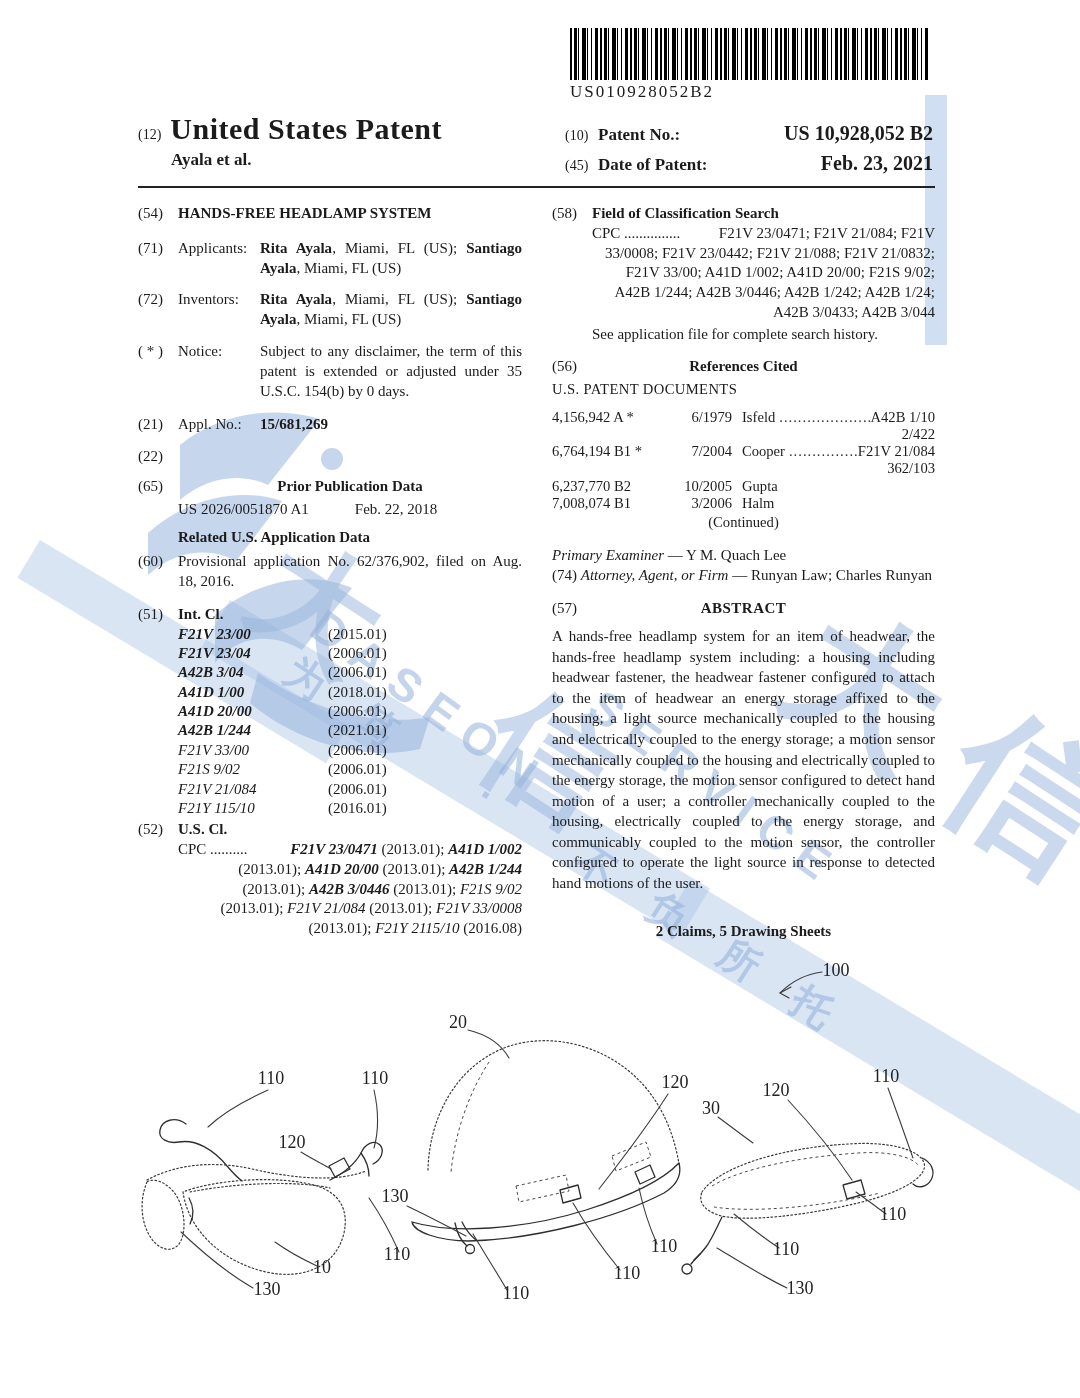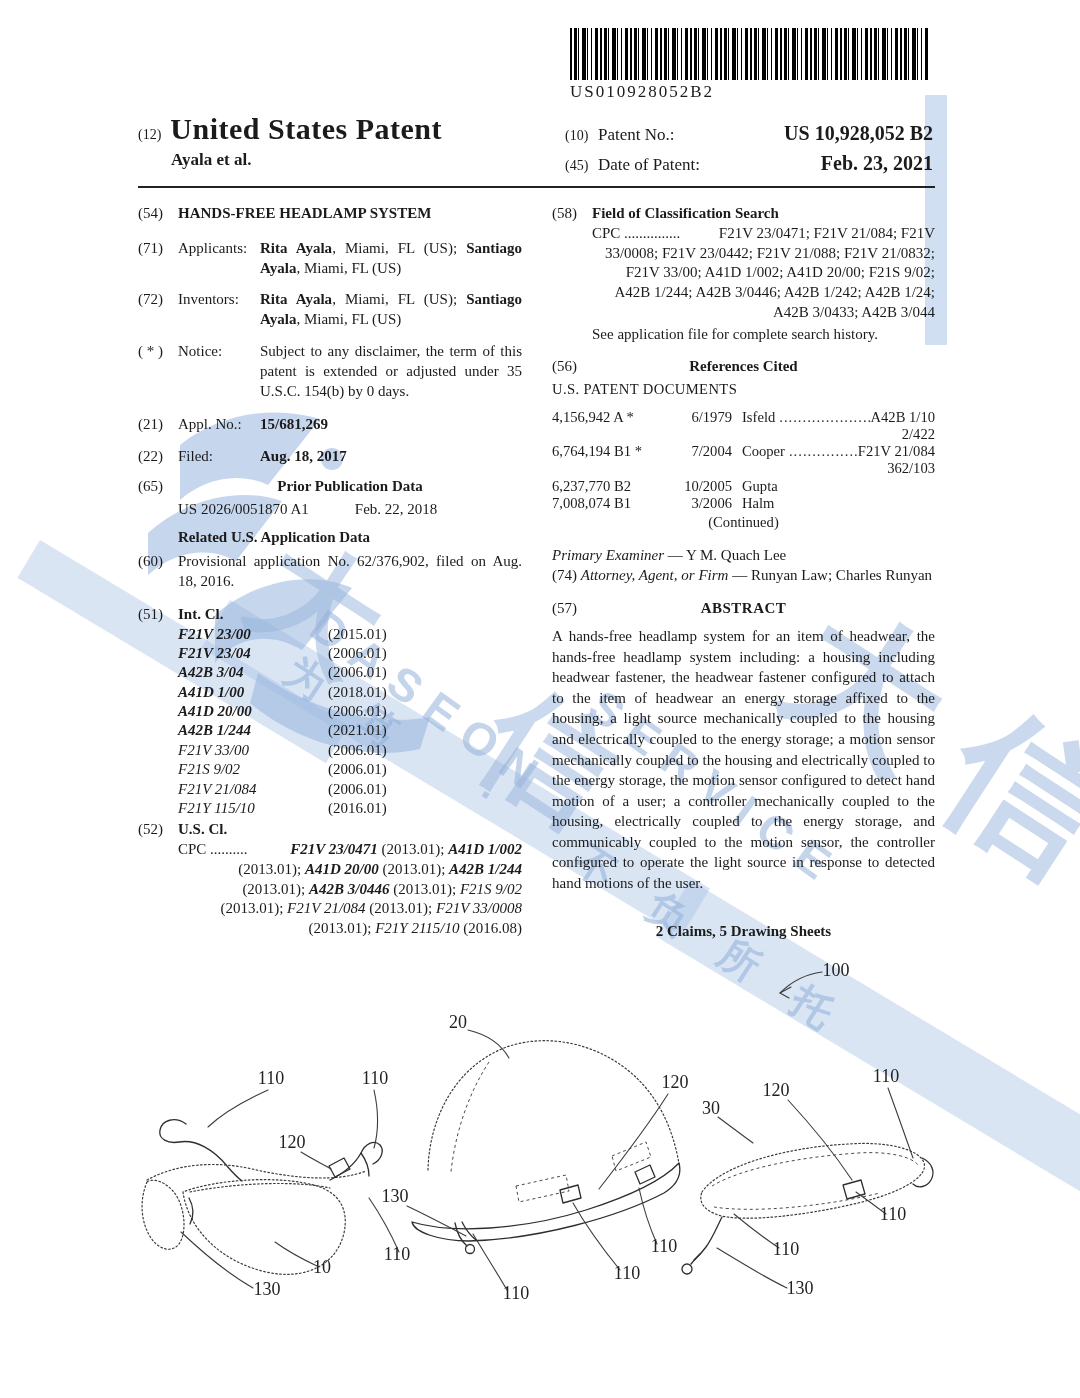--- a/index.html
+++ b/index.html
@@ -19,21 +19,21 @@
       #000 21px 22px,#fff 22px 25px,#000 25px 28px,#fff 28px 30px);}
   .barcode-text{position:absolute;left:570px;top:82px;width:358px;
     font-size:17px;letter-spacing:2px;}
   .hdr-left{position:absolute;left:138px;top:112px;}
   .hdr-kind{display:flex;align-items:baseline;gap:9px;}
   .tag-sm{font-size:14px;}
   .hdr-title{font-size:30px;font-weight:bold;letter-spacing:.5px;}
   .hdr-party{font-size:17px;font-weight:bold;margin:4px 0 0 33px;}
   .hdr-right{position:absolute;left:565px;top:122px;width:368px;}
   .hdr-row{display:grid;grid-template-columns:33px 150px 1fr;align-items:baseline;margin-bottom:7px;}
-  .hdr-label{font-size:17px;font-weight:normal;}
+  .hdr-label{font-size:17px;font-weight:bold;}
   .hdr-value{font-size:20px;font-weight:bold;text-align:right;white-space:nowrap;}
   .rule{position:absolute;left:138px;top:186px;width:797px;border-top:2px solid #222;}
   .col{position:absolute;top:204px;font-size:15px;line-height:1.32;}
   .col-left{left:138px;width:384px;}
   .col-right{left:552px;width:383px;}
   .item{display:grid;grid-template-columns:40px 1fr;margin-bottom:12px;}
   .item .tag{font-size:15px;}
   .fld{display:grid;grid-template-columns:82px 1fr;}
   .b{font-weight:bold;}
   .i{font-style:italic;}
@@ -153,24 +153,20 @@
       <div class="item">
         <span class="tag">(21)</span>
         <div class="fld">
           <span>Appl. No.:</span>
           <span class="b">15/681,269</span>
         </div>
       </div>
 
       <div class="item" style="margin-bottom:10px;">
         <span class="tag">(22)</span>
-        <div class="fld">
-          <span>Filed:</span>
-          <span class="b">Aug. 18, 2017</span>
-        </div>
       </div>
 
       <div class="item" style="margin-bottom:3px;">
         <span class="tag">(65)</span>
         <span class="b" style="text-align:center;">Prior Publication Data</span>
       </div>
       <div class="pub-line">
         <span>US 2026/0051870 A1</span>
         <span>Feb. 22, 2018</span>
       </div>

